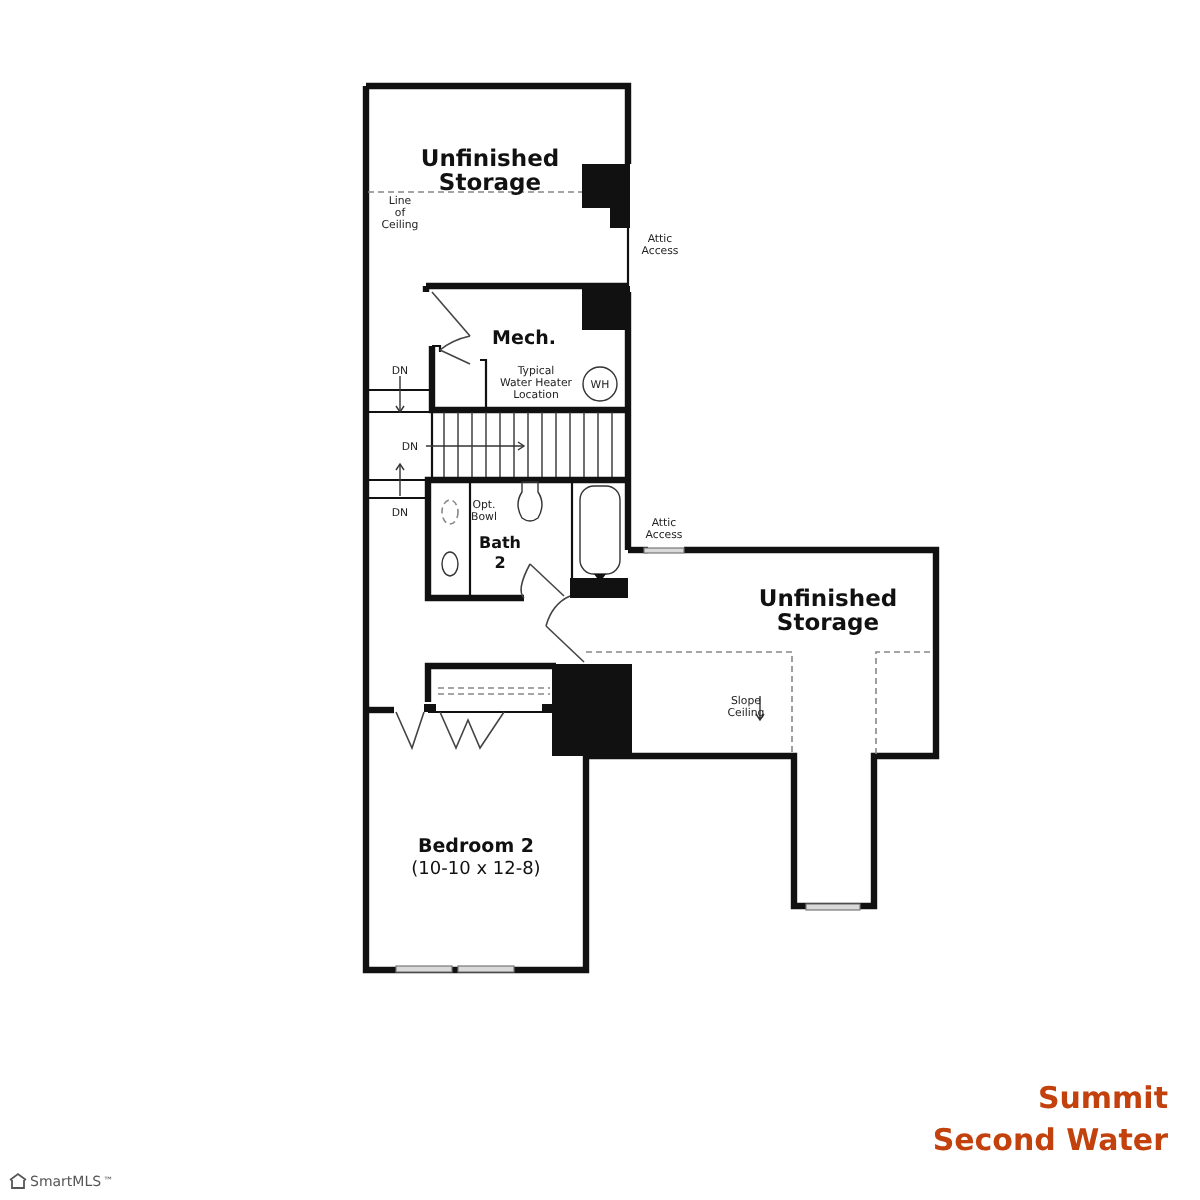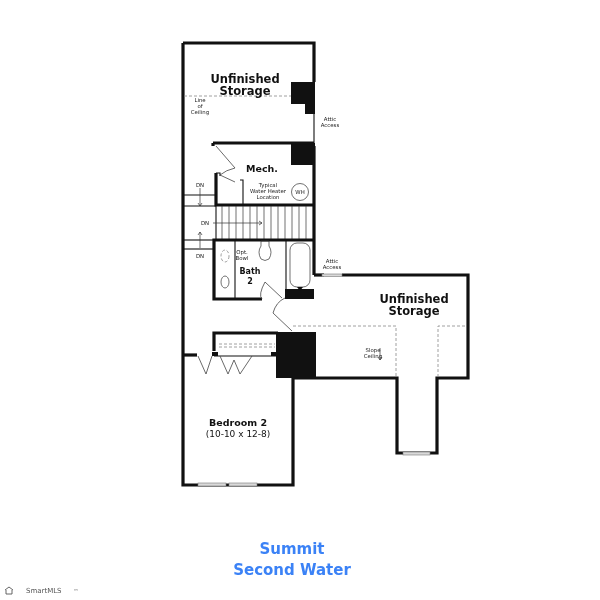--- a/index.html
+++ b/index.html
@@ -9,22 +9,22 @@
     .thin { fill:none; stroke:#111; stroke-width:1.1; }
     .hair { fill:none; stroke:#333; stroke-width:0.7; }
     .dash { fill:none; stroke:#888; stroke-width:0.8; stroke-dasharray:3 2; }
     .door { fill:none; stroke:#444; stroke-width:0.8; }
     .solid { fill:#111; }
     .win { fill:#d9d9d9; stroke:#777; stroke-width:0.6; }
     .lbl-big { font-family:"DejaVu Sans", sans-serif; font-weight:bold; font-size:11.5px; fill:#111; text-anchor:middle; }
     .lbl-mid { font-family:"DejaVu Sans", sans-serif; font-weight:bold; font-size:9.5px; fill:#111; text-anchor:middle; }
     .lbl-sm { font-family:"DejaVu Sans", sans-serif; font-size:5.4px; fill:#222; text-anchor:middle; }
     .lbl-dn { font-family:"DejaVu Sans", sans-serif; font-size:5.4px; fill:#222; text-anchor:middle; }
-    .title { position:absolute; left:0; width:584px; text-align:center; font-family:"DejaVu Sans", sans-serif; font-weight:bold; font-size:15px; color:#3b82f6; }
-    .logo { position:absolute; left:4px; top:586px; font-family:"DejaVu Sans", sans-serif; font-size:7px; color:#555; display:flex; align-items:center; gap:12px; }
+    .title { position:absolute; left:0; width:584px; text-align:right; font-family:"DejaVu Sans", sans-serif; font-weight:bold; font-size:15px; color:#c2410c; }
+    .logo { position:absolute; left:4px; top:586px; font-family:"DejaVu Sans", sans-serif; font-size:7px; color:#555; display:flex; align-items:center; gap:1px; }
     .logo-house { width:10px; height:9px; }
   </style>
 </head>
 <body>
 
 <svg width="600" height="600" viewBox="0 0 600 600">
 
   <g>
 
     <polyline class="wall" points="183,43 314,43 314,82"></polyline>

